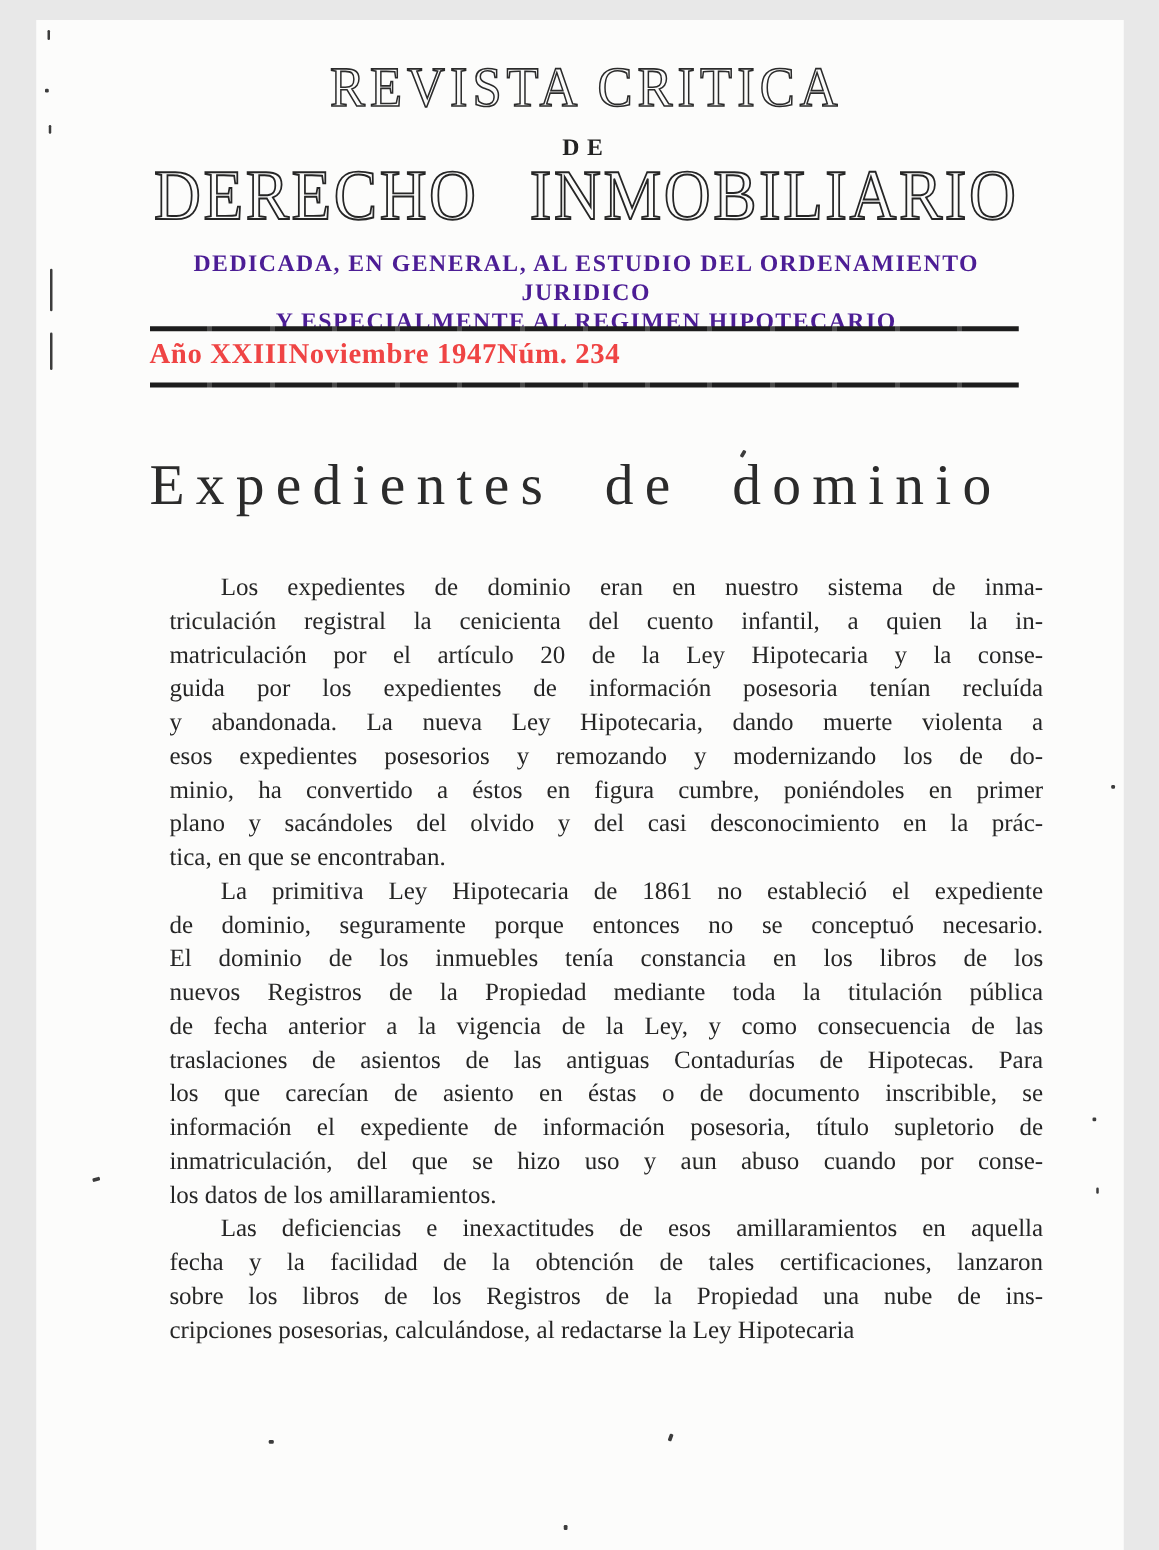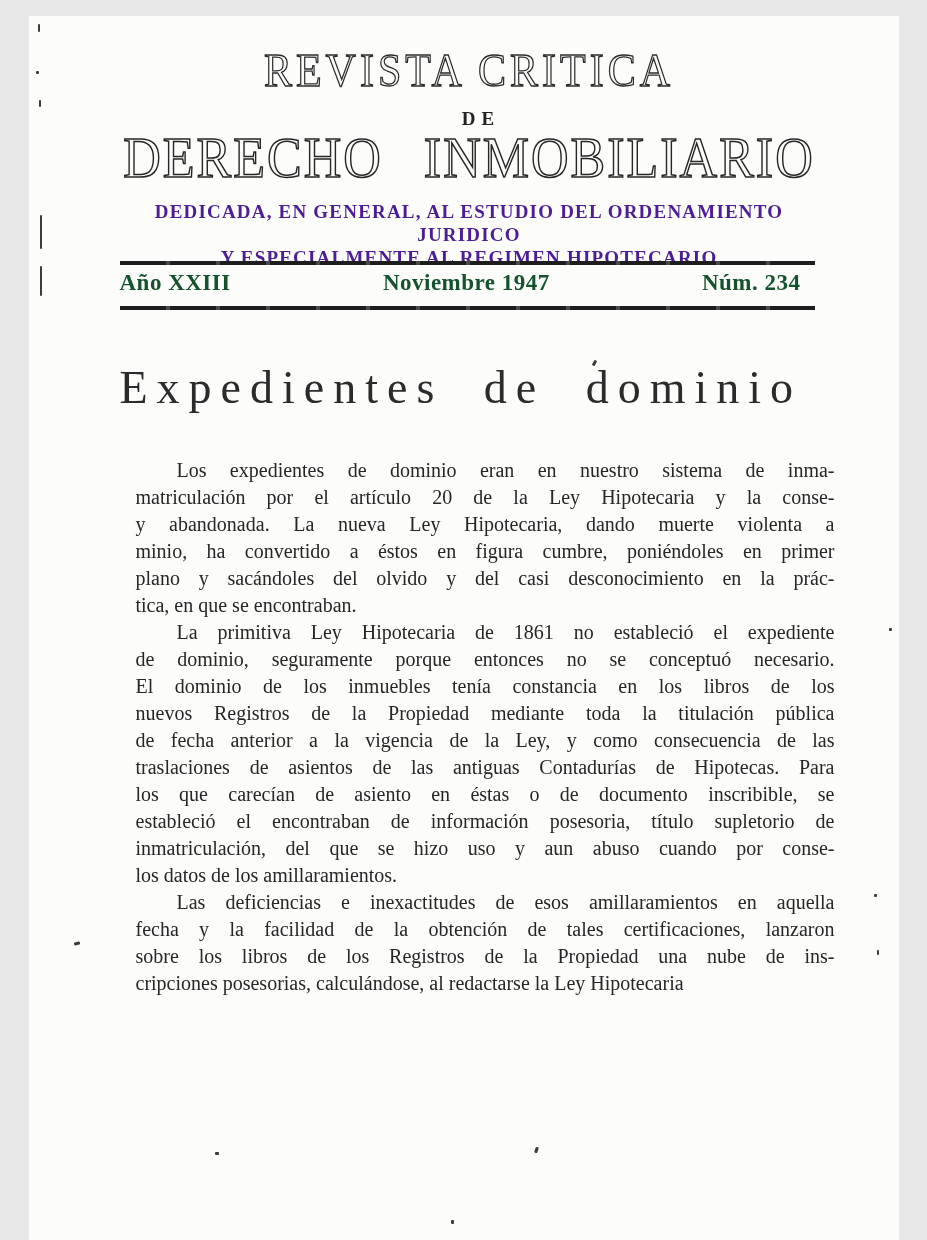--- a/index.html
+++ b/index.html
@@ -19,21 +19,21 @@
   .m-title1{
     position:absolute;top:30px;left:0;width:100%;
     text-align:center;font-size:42px;line-height:1.1;
     letter-spacing:4px;font-weight:400;
     -webkit-text-stroke:1.2px #2b2b2b;
     -webkit-text-fill-color:#fbfbfa;
     color:#3a3a3a;
     transform:scaleY(1.08);transform-origin:top center;
   }
   .m-de{
-    position:absolute;top:92px;left:12px;width:100%;
+    position:absolute;top:92px;left:0;width:100%;
     text-align:center;font-size:19px;letter-spacing:6px;
     font-weight:700;color:#222;
   }
   .m-title2{
     position:absolute;top:110px;left:0;width:100%;
     text-align:center;font-size:52px;line-height:1.1;
     letter-spacing:2px;word-spacing:26px;font-weight:400;
     -webkit-text-stroke:1.4px #262626;
     -webkit-text-fill-color:#fbfbfa;
     color:#3a3a3a;
@@ -45,22 +45,22 @@
     font-weight:700;letter-spacing:1.2px;color:#4c1d95;
   }
   .rule{
     position:absolute;left:0;width:695px;height:4px;
     background:repeating-linear-gradient(90deg,#1d1d1d 0 46px,#4a4a4a 46px 50px);
   }
   .rule-top{top:245px;}
   .rule-bottom{top:290px;}
   .issue-line{
     position:absolute;top:254px;left:0;width:681px;
-    display:flex;justify-content:space-between;align-items:baseline;
-    font-size:23px;font-weight:700;color:#14532d;letter-spacing:0.5px;
+    display:flex;justify-content:flex-start;align-items:baseline;
+    font-size:23px;font-weight:700;color:#ef4444;letter-spacing:0.5px;
   }
 
   
   .article-title{
     position:absolute;top:347px;left:0;width:695px;margin:0;
     font-size:46px;font-weight:400;line-height:1.1;
     letter-spacing:9px;word-spacing:20px;color:#2b2b2b;
     white-space:nowrap;
   }
   .body-text{
@@ -105,35 +105,38 @@
       <span>Núm. 234</span>
     </div>
 
     <div class="rule rule-bottom"></div>
 
     <main>
       <h1 class="article-title">Expedientes de dominio</h1>
       <div class="body-text" id="article-body">
           <div class="para">
             <div class="line first">Los expedientes de dominio eran en nuestro sistema de inma-</div>
+            <div class="line">triculación registral la cenicienta del cuento infantil, a quien la in-</div>
             <div class="line">matriculación por el artículo 20 de la Ley Hipotecaria y la conse-</div>
+            <div class="line">guida por los expedientes de información posesoria tenían recluída</div>
             <div class="line">y abandonada. La nueva Ley Hipotecaria, dando muerte violenta a</div>
+            <div class="line">esos expedientes posesorios y remozando y modernizando los de do-</div>
             <div class="line">minio, ha convertido a éstos en figura cumbre, poniéndoles en primer</div>
             <div class="line">plano y sacándoles del olvido y del casi desconocimiento en la prác-</div>
             <div class="line last">tica, en que se encontraban.</div>
           </div>
           <div class="para">
             <div class="line first">La primitiva Ley Hipotecaria de 1861 no estableció el expediente</div>
             <div class="line">de dominio, seguramente porque entonces no se conceptuó necesario.</div>
             <div class="line">El dominio de los inmuebles tenía constancia en los libros de los</div>
             <div class="line">nuevos Registros de la Propiedad mediante toda la titulación pública</div>
             <div class="line">de fecha anterior a la vigencia de la Ley, y como consecuencia de las</div>
             <div class="line">traslaciones de asientos de las antiguas Contadurías de Hipotecas. Para</div>
             <div class="line">los que carecían de asiento en éstas o de documento inscribible, se</div>
-            <div class="line">estableció el encontraban de información posesoria, título supletorio de</div>
+            <div class="line">información el expediente de información posesoria, título supletorio de</div>
             <div class="line">inmatriculación, del que se hizo uso y aun abuso cuando por conse-</div>
             <div class="line last">los datos de los amillaramientos.</div>
           </div>
           <div class="para">
             <div class="line first">Las deficiencias e inexactitudes de esos amillaramientos en aquella</div>
             <div class="line">fecha y la facilidad de la obtención de tales certificaciones, lanzaron</div>
             <div class="line">sobre los libros de los Registros de la Propiedad una nube de ins-</div>
             <div class="line last">cripciones posesorias, calculándose, al redactarse la Ley Hipotecaria</div>
           </div>
         </div>

